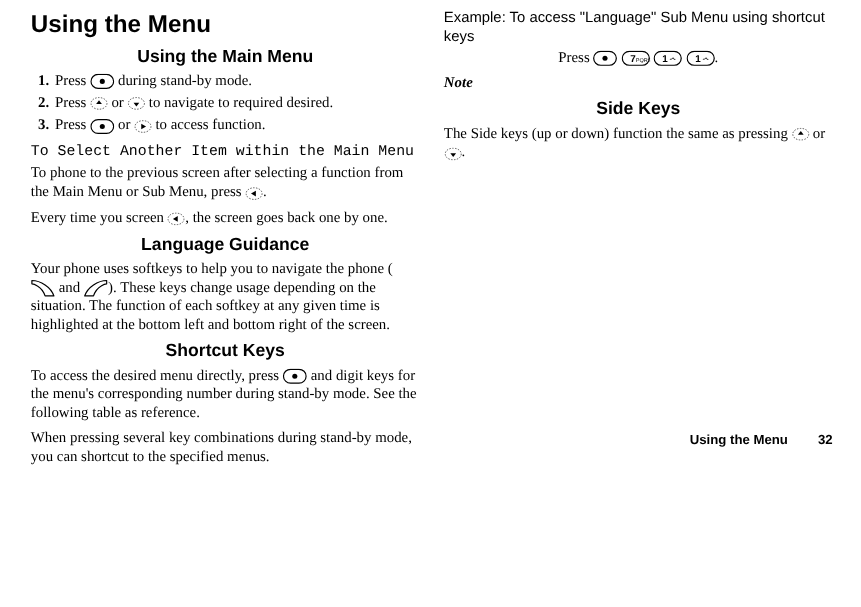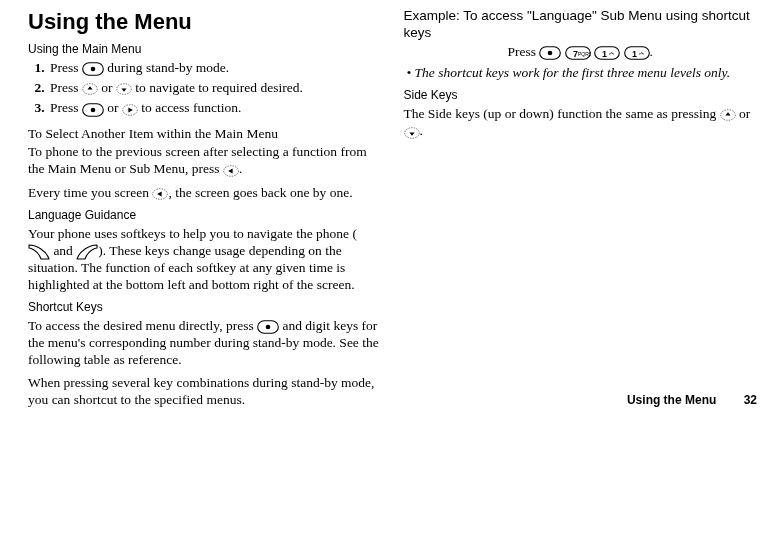--- a/index.html
+++ b/index.html
@@ -29,26 +29,27 @@
     min-width: 0;
   }
   h1 {
     font-family: Arial, Helvetica, sans-serif;
     font-weight: 700;
     font-size: 22px;
     margin: 0 0 6px 0;
   }
   h2 {
     font-family: Arial, Helvetica, sans-serif;
-    font-weight: 400;
-    font-size: 12px;
+    font-weight: 700;
+    font-size: 16px;
     margin: 6px 0 3px 0;
+    text-align: center;
   }
   h3 {
-    font-family: Liberation Serif, serif;
+    font-family: Liberation Mono, monospace;
     font-weight: 400;
     font-size: 13.5px;
     margin: 8px 0 0 0;
   }
   ol {
     margin: 2px 0 4px 0;
     padding-left: 20px;
   }
   ol li {
     padding-left: 2px;
@@ -241,25 +242,21 @@
         </span>
         <span class="icon">
           <svg width="26" height="14" viewBox="0 0 26 14">
             <rect x="0.7" y="0.7" rx="6.5" ry="6.5" width="24.6" height="12.6" fill="none" stroke="#000" stroke-width="1.1"></rect>
             <text x="8" y="10.5" font-family="Arial, Helvetica, sans-serif" font-size="9" font-weight="700">1</text>
             <path d="M15 8 Q17 8 18 6.5 M18 6.5 Q18.4 8.6 20 8" fill="none" stroke="#000" stroke-width="0.7"></path>
           </svg>
         </span><span>.</span>
       </p>
 
-      <p class="note-body">
-        <span>•</span>
-        <span> </span>
-        <span>The shortcut keys work for the first three menu levels only.</span>
-      </p>
+      <p class="note-head">Note</p>
 
       <h2>Side Keys</h2>
       <p>
         <span>The Side keys (up or down) function the same as pressing </span>
         <span class="icon">
           <svg width="16" height="12" viewBox="0 0 16 12">
             <ellipse cx="8" cy="6" rx="7.3" ry="5.3" fill="none" stroke="#000" stroke-width="0.6" stroke-dasharray="1.3 1.3"></ellipse>
             <path d="M8 3.2 L5.4 6.6 L10.6 6.6 Z" fill="#000"></path>
           </svg>
         </span>

